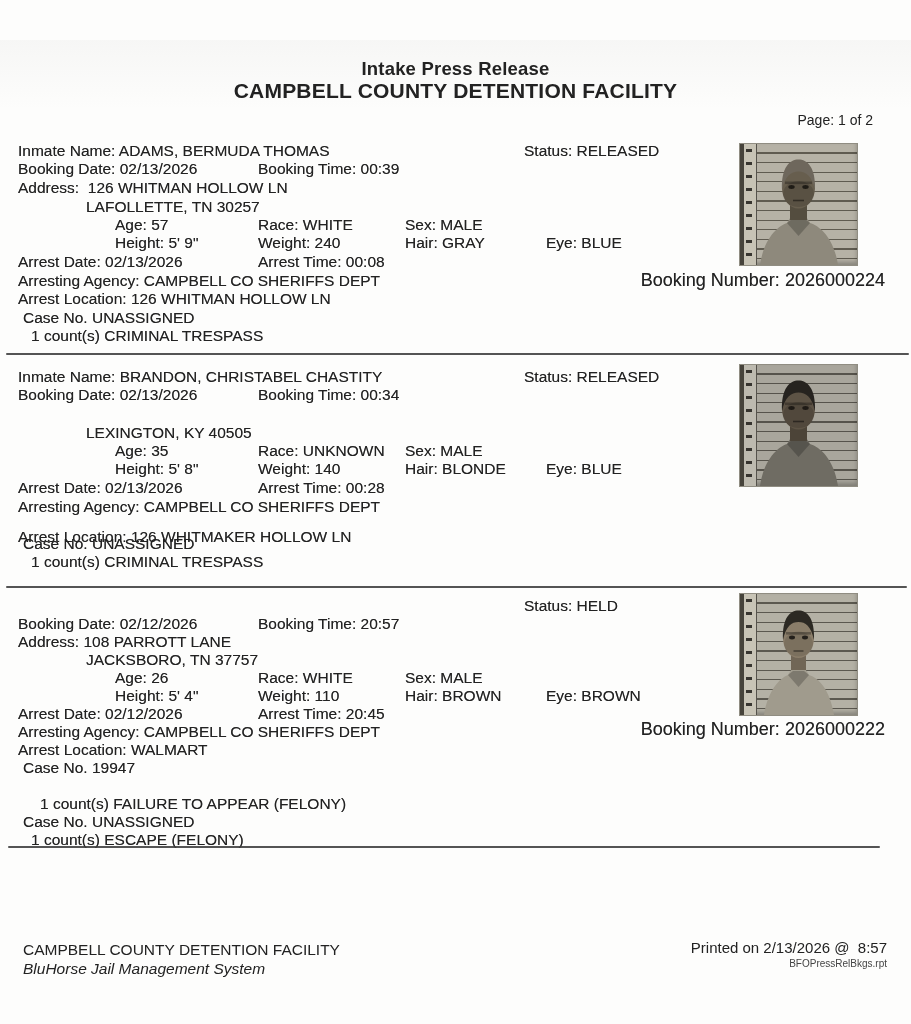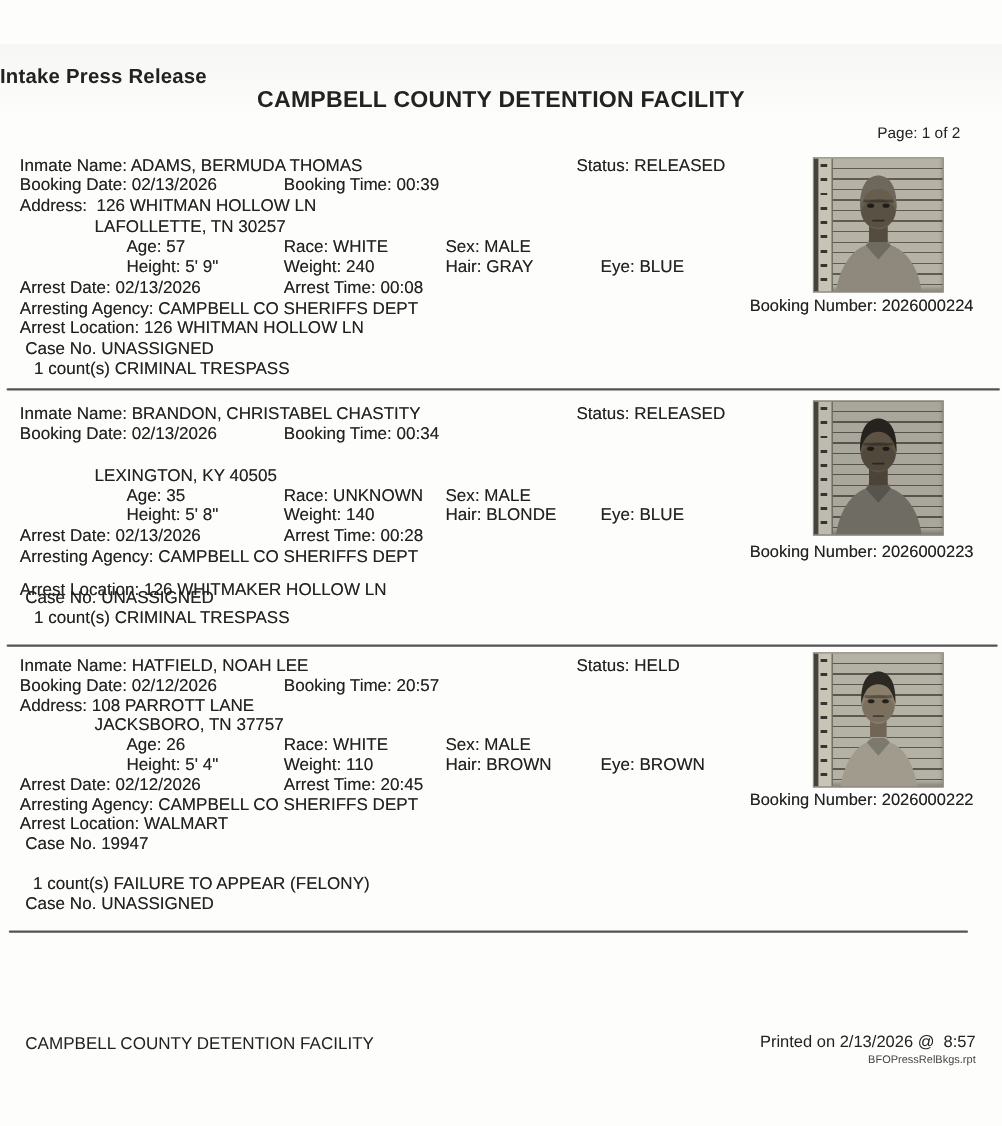--- a/index.html
+++ b/index.html
@@ -3,21 +3,21 @@
 <meta charset="utf-8">
 <style>
   html,body{margin:0;padding:0;background:#ffffff;}
   .page{
     position:relative;width:911px;height:1024px;margin:0 auto;overflow:hidden;
     background:#fdfdfc;
     font-family:"Liberation Sans","DejaVu Sans",sans-serif;
     color:#222;
   }
   .smudge{position:absolute;left:0;right:0;height:70px;background:linear-gradient(to bottom,rgba(120,120,120,0.05),rgba(255,255,255,0));pointer-events:none;}
-  .hdr-title{position:absolute;top:58px;left:0;width:100%;text-align:left;font-size:18.5px;font-weight:bold;letter-spacing:.2px;}
+  .hdr-title{position:absolute;top:58px;left:0;width:100%;text-align:center;font-size:18.5px;font-weight:bold;letter-spacing:.2px;}
   .hdr-facility{position:absolute;top:79px;left:0;width:100%;text-align:center;font-size:21px;font-weight:bold;letter-spacing:.2px;}
   .page-label{position:absolute;top:112px;right:38px;font-size:14px;}
   .record{position:absolute;left:0;right:0;}
   .cell{position:absolute;white-space:pre;font-size:15.5px;line-height:18px;text-shadow:0 0 .5px rgba(40,40,40,.55);}
   .divider{position:absolute;height:2px;background:#3c3c3c;opacity:.88;border-radius:1px;}
   
   .photo{
     position:absolute;left:739px;width:117px;height:121px;overflow:hidden;
     background:
       repeating-linear-gradient(to bottom, rgba(0,0,0,0) 0 8.4px, var(--p-line) 8.4px 9.6px),
@@ -28,21 +28,21 @@
   .strip{
     position:absolute;left:0;top:0;bottom:0;width:12px;
     background:var(--p-strip);
     border-left:4px solid #46433b;border-right:1.5px solid #55524b;
   }
   .strip::before{
     content:"";position:absolute;left:2px;top:5px;bottom:0;width:6px;
     background:repeating-linear-gradient(to bottom, rgba(30,28,24,.85) 0 2.6px, rgba(0,0,0,0) 2.6px 13px);
   }
   .person{position:absolute;left:0;top:0;width:100%;height:100%;}
-  .bn{position:absolute;right:26px;white-space:pre;font-size:15px;text-shadow:0 0 .5px rgba(40,40,40,.55);}
+  .bn{position:absolute;right:26px;white-space:pre;font-size:18px;text-shadow:0 0 .5px rgba(40,40,40,.55);}
   .footer-left1{position:absolute;left:23px;top:941px;font-size:15.5px;}
   .footer-left2{position:absolute;left:23px;top:960px;font-size:15.5px;font-style:italic;}
   .footer-right1{position:absolute;right:24px;top:939px;font-size:15px;white-space:pre;}
   .footer-right2{position:absolute;right:24px;top:958px;font-size:10px;color:#444;}
 </style>
 </head>
 <body>
 
 <div class="page">
 
@@ -135,27 +135,25 @@
         <ellipse cx="58.5" cy="44" rx="16.5" ry="20.5" fill="var(--p-skin)"></ellipse>
         <ellipse cx="58.5" cy="50" rx="15.5" ry="13" fill="rgba(0,0,0,0.13)"></ellipse>
         <path d="M42,46 C41,23 50,15.5 58.5,15.5 C67,15.5 76,23 75,46 C72,32 66,27.5 58.5,27.5 C51,27.5 45,32 42,46 Z" fill="var(--p-hair)"></path>
         <rect x="45" y="37.5" width="27" height="2.6" fill="rgba(0,0,0,0.28)"></rect>
         <ellipse cx="51.5" cy="43" rx="3.2" ry="1.9" fill="rgba(15,13,10,0.78)"></ellipse>
         <ellipse cx="65.5" cy="43" rx="3.2" ry="1.9" fill="rgba(15,13,10,0.78)"></ellipse>
         <path d="M53,56.5 L64,56.5" stroke="rgba(0,0,0,0.45)" stroke-width="1.6"></path>
       </svg>
       <div class="strip"></div>
     </div>
-    <span class="bn" style="top:125px"><span>Booking Number:</span> <span>2026000223</span></span>
   </section>
 
   <div class="divider" style="top:586px;left:6px;right:4px"></div>
 
   <section class="record" style="top:597px;height:260px">
-    <span class="cell" style="top:0;left:18px"><span>Inmate Name:</span> <span>HATFIELD, NOAH LEE</span></span>
     <span class="cell" style="top:0;left:524px"><span>Status:</span> <span>HELD</span></span>
 
     <span class="cell" style="top:18px;left:18px"><span>Booking Date:</span> <span>02/12/2026</span></span>
     <span class="cell" style="top:18px;left:258px"><span>Booking Time:</span> <span>20:57</span></span>
 
     <span class="cell" style="top:36px;left:18px"><span>Address:</span> <span>108 PARROTT LANE</span></span>
     <span class="cell" style="top:54px;left:86px">JACKSBORO, TN 37757</span>
 
     <span class="cell" style="top:72px;left:115px"><span>Age:</span> <span>26</span></span>
     <span class="cell" style="top:72px;left:258px"><span>Race:</span> <span>WHITE</span></span>
@@ -165,22 +163,23 @@
     <span class="cell" style="top:90px;left:258px"><span>Weight:</span> <span>110</span></span>
     <span class="cell" style="top:90px;left:405px"><span>Hair:</span> <span>BROWN</span></span>
     <span class="cell" style="top:90px;left:546px"><span>Eye:</span> <span>BROWN</span></span>
 
     <span class="cell" style="top:108px;left:18px"><span>Arrest Date:</span> <span>02/12/2026</span></span>
     <span class="cell" style="top:108px;left:258px"><span>Arrest Time:</span> <span>20:45</span></span>
     <span class="cell" style="top:126px;left:18px"><span>Arresting Agency:</span> <span>CAMPBELL CO SHERIFFS DEPT</span></span>
     <span class="cell" style="top:144px;left:18px"><span>Arrest Location:</span> <span>WALMART</span></span>
 
     <span class="cell" style="top:162px;left:23px"><span>Case No.</span> <span>19947</span></span>
-    <span class="cell" style="top:198px;left:30px">1 count(s) FAILURE TO APPEAR (FELONY)</span>
+    <span class="cell" style="top:198px;left:40px">1 count(s) FAILURE TO APPEAR (FELONY)</span>
     <span class="cell" style="top:216px;left:23px"><span>Case No.</span> <span>UNASSIGNED</span></span>
+    <span class="cell" style="top:234px;left:31px">1 count(s) ESCAPE (FELONY)</span>
 
     <div class="photo" style="top: -4px; --p-bg: #b4b1a5; --p-line: #5b584f; --p-strip: #c8c4b6; --p-shirt: #a09b8d; --p-skin: #8a7d69; --p-hair: #2c2923;">
       <svg class="person" viewBox="0 0 117 121" preserveAspectRatio="none">
         <path d="M24,121 C28,96 40,84 48,81 L53,73 L64,73 L69,81 C79,84 90,96 94,121 Z" fill="var(--p-shirt)"></path>
         <path d="M48,81 L58.5,93 L69,81 L64,77 L53,77 Z" fill="rgba(0,0,0,0.22)"></path>
         <rect x="51" y="58" width="15" height="18" fill="var(--p-skin)"></rect>
         <rect x="51" y="58" width="15" height="18" fill="rgba(0,0,0,0.18)"></rect>
         <ellipse cx="58.5" cy="44" rx="15.5" ry="20" fill="var(--p-skin)"></ellipse>
         <ellipse cx="58.5" cy="50" rx="14.5" ry="12.5" fill="rgba(0,0,0,0.1)"></ellipse>
         <path d="M43,46 C42,24 50,16.5 58.5,16.5 C67,16.5 75,24 74,46 C71,32 65.5,28 58.5,28 C51.5,28 46,32 43,46 Z" fill="var(--p-hair)"></path>
@@ -190,16 +189,17 @@
         <path d="M53.5,57 L63.5,57" stroke="rgba(0,0,0,0.45)" stroke-width="1.5"></path>
       </svg>
       <div class="strip"></div>
     </div>
     <span class="bn" style="top:122px"><span>Booking Number:</span> <span>2026000222</span></span>
   </section>
 
   <div class="divider" style="top:846px;left:8px;width:872px"></div>
 
   <div class="footer-left1">CAMPBELL COUNTY DETENTION FACILITY</div>
+  <div class="footer-left2">BluHorse Jail Management System</div>
   <div class="footer-right1">Printed on 2/13/2026 @  8:57</div>
   <div class="footer-right2">BFOPressRelBkgs.rpt</div>
 
 </div>
 
 </body></html>

